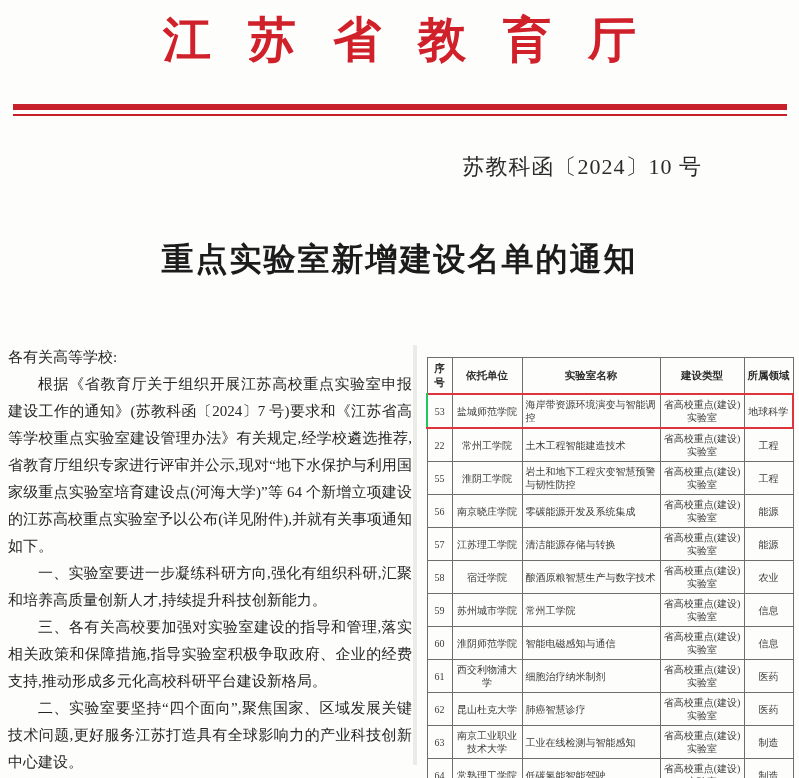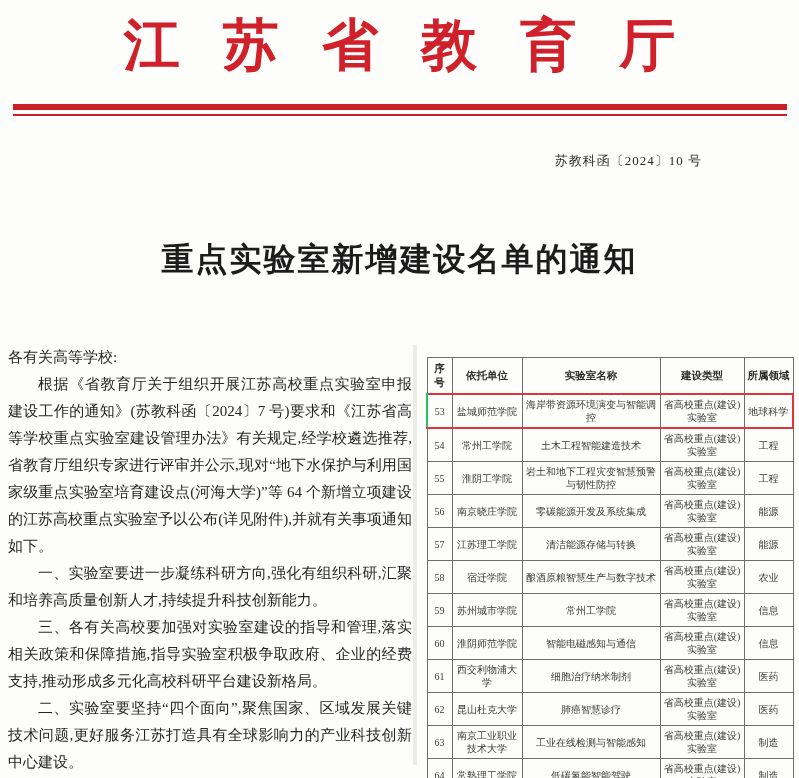--- a/index.html
+++ b/index.html
@@ -8,37 +8,37 @@
     width:799px;height:778px;
     background:#fdfdfc;
     font-family:"Liberation Serif","DejaVu Serif",serif;
     color:#222;
     overflow:hidden;
   }
   
   .letterhead-title{
     position:absolute;top:8px;left:0;right:0;
     text-align:center;
-    font-size:56px;font-weight:700;
+    font-size:48px;font-weight:700;
     letter-spacing:0.26em;
     color:#d0202a;
     white-space:nowrap;
     text-indent:0.26em; 
   }
   .rule-thick{
     position:absolute;left:13px;right:12px;top:104px;height:6px;
     background:#c8202a;
   }
   .rule-thin{
     position:absolute;left:13px;right:12px;top:114px;height:2px;
     background:#c8202a;
   }
   .doc-number{
     position:absolute;top:152px;right:97px;
-    font-size:13px;color:#2a2a2a;
+    font-size:22px;color:#2a2a2a;
     letter-spacing:1px;
   }
   
   .notice-title{
     position:absolute;top:238px;left:0;right:0;
     text-align:center;
     font-size:32px;font-weight:700;
     line-height:43px;letter-spacing:2px;
     color:#1c1c1c;
   }
@@ -71,21 +71,21 @@
   }
   .labs-table th{
     font-weight:700;font-size:10.5px;color:#2e2e2e;
     padding:4px 2px;
   }
   .labs-table col.c-no{width:25px;}
   .labs-table col.c-unit{width:70px;}
   .labs-table col.c-lab{width:138px;}
   .labs-table col.c-type{width:84px;}
   .labs-table col.c-field{width:49px;}
-  .labs-table td.cell-lab{text-align:center;}
+  .labs-table td.cell-lab{text-align:left;}
   
   .labs-table tr.highlight td{
     border-top:2px solid #e0343c;
     border-bottom:2px solid #e0343c;
   }
   .labs-table tr.highlight td:first-child{border-left:2px solid #22c55e;margin-left:16px;}
   .labs-table tr.highlight td:last-child{border-right:2px solid #e0343c;margin-top:18px;}
 </style>
 </head>
 <body>
@@ -132,21 +132,21 @@
     </thead>
     <tbody>
         <tr class="highlight">
           <td class="cell-no">53</td>
           <td class="cell-unit">盐城师范学院</td>
           <td class="cell-lab">海岸带资源环境演变与智能调控</td>
           <td class="cell-type">省高校重点(建设)实验室</td>
           <td class="cell-field">地球科学</td>
         </tr>
         <tr>
-          <td class="cell-no">54</td>
+          <td class="cell-no">22</td>
           <td class="cell-unit">常州工学院</td>
           <td class="cell-lab">土木工程智能建造技术</td>
           <td class="cell-type">省高校重点(建设)实验室</td>
           <td class="cell-field">工程</td>
         </tr>
         <tr>
           <td class="cell-no">55</td>
           <td class="cell-unit">淮阴工学院</td>
           <td class="cell-lab">岩土和地下工程灾变智慧预警与韧性防控</td>
           <td class="cell-type">省高校重点(建设)实验室</td>

